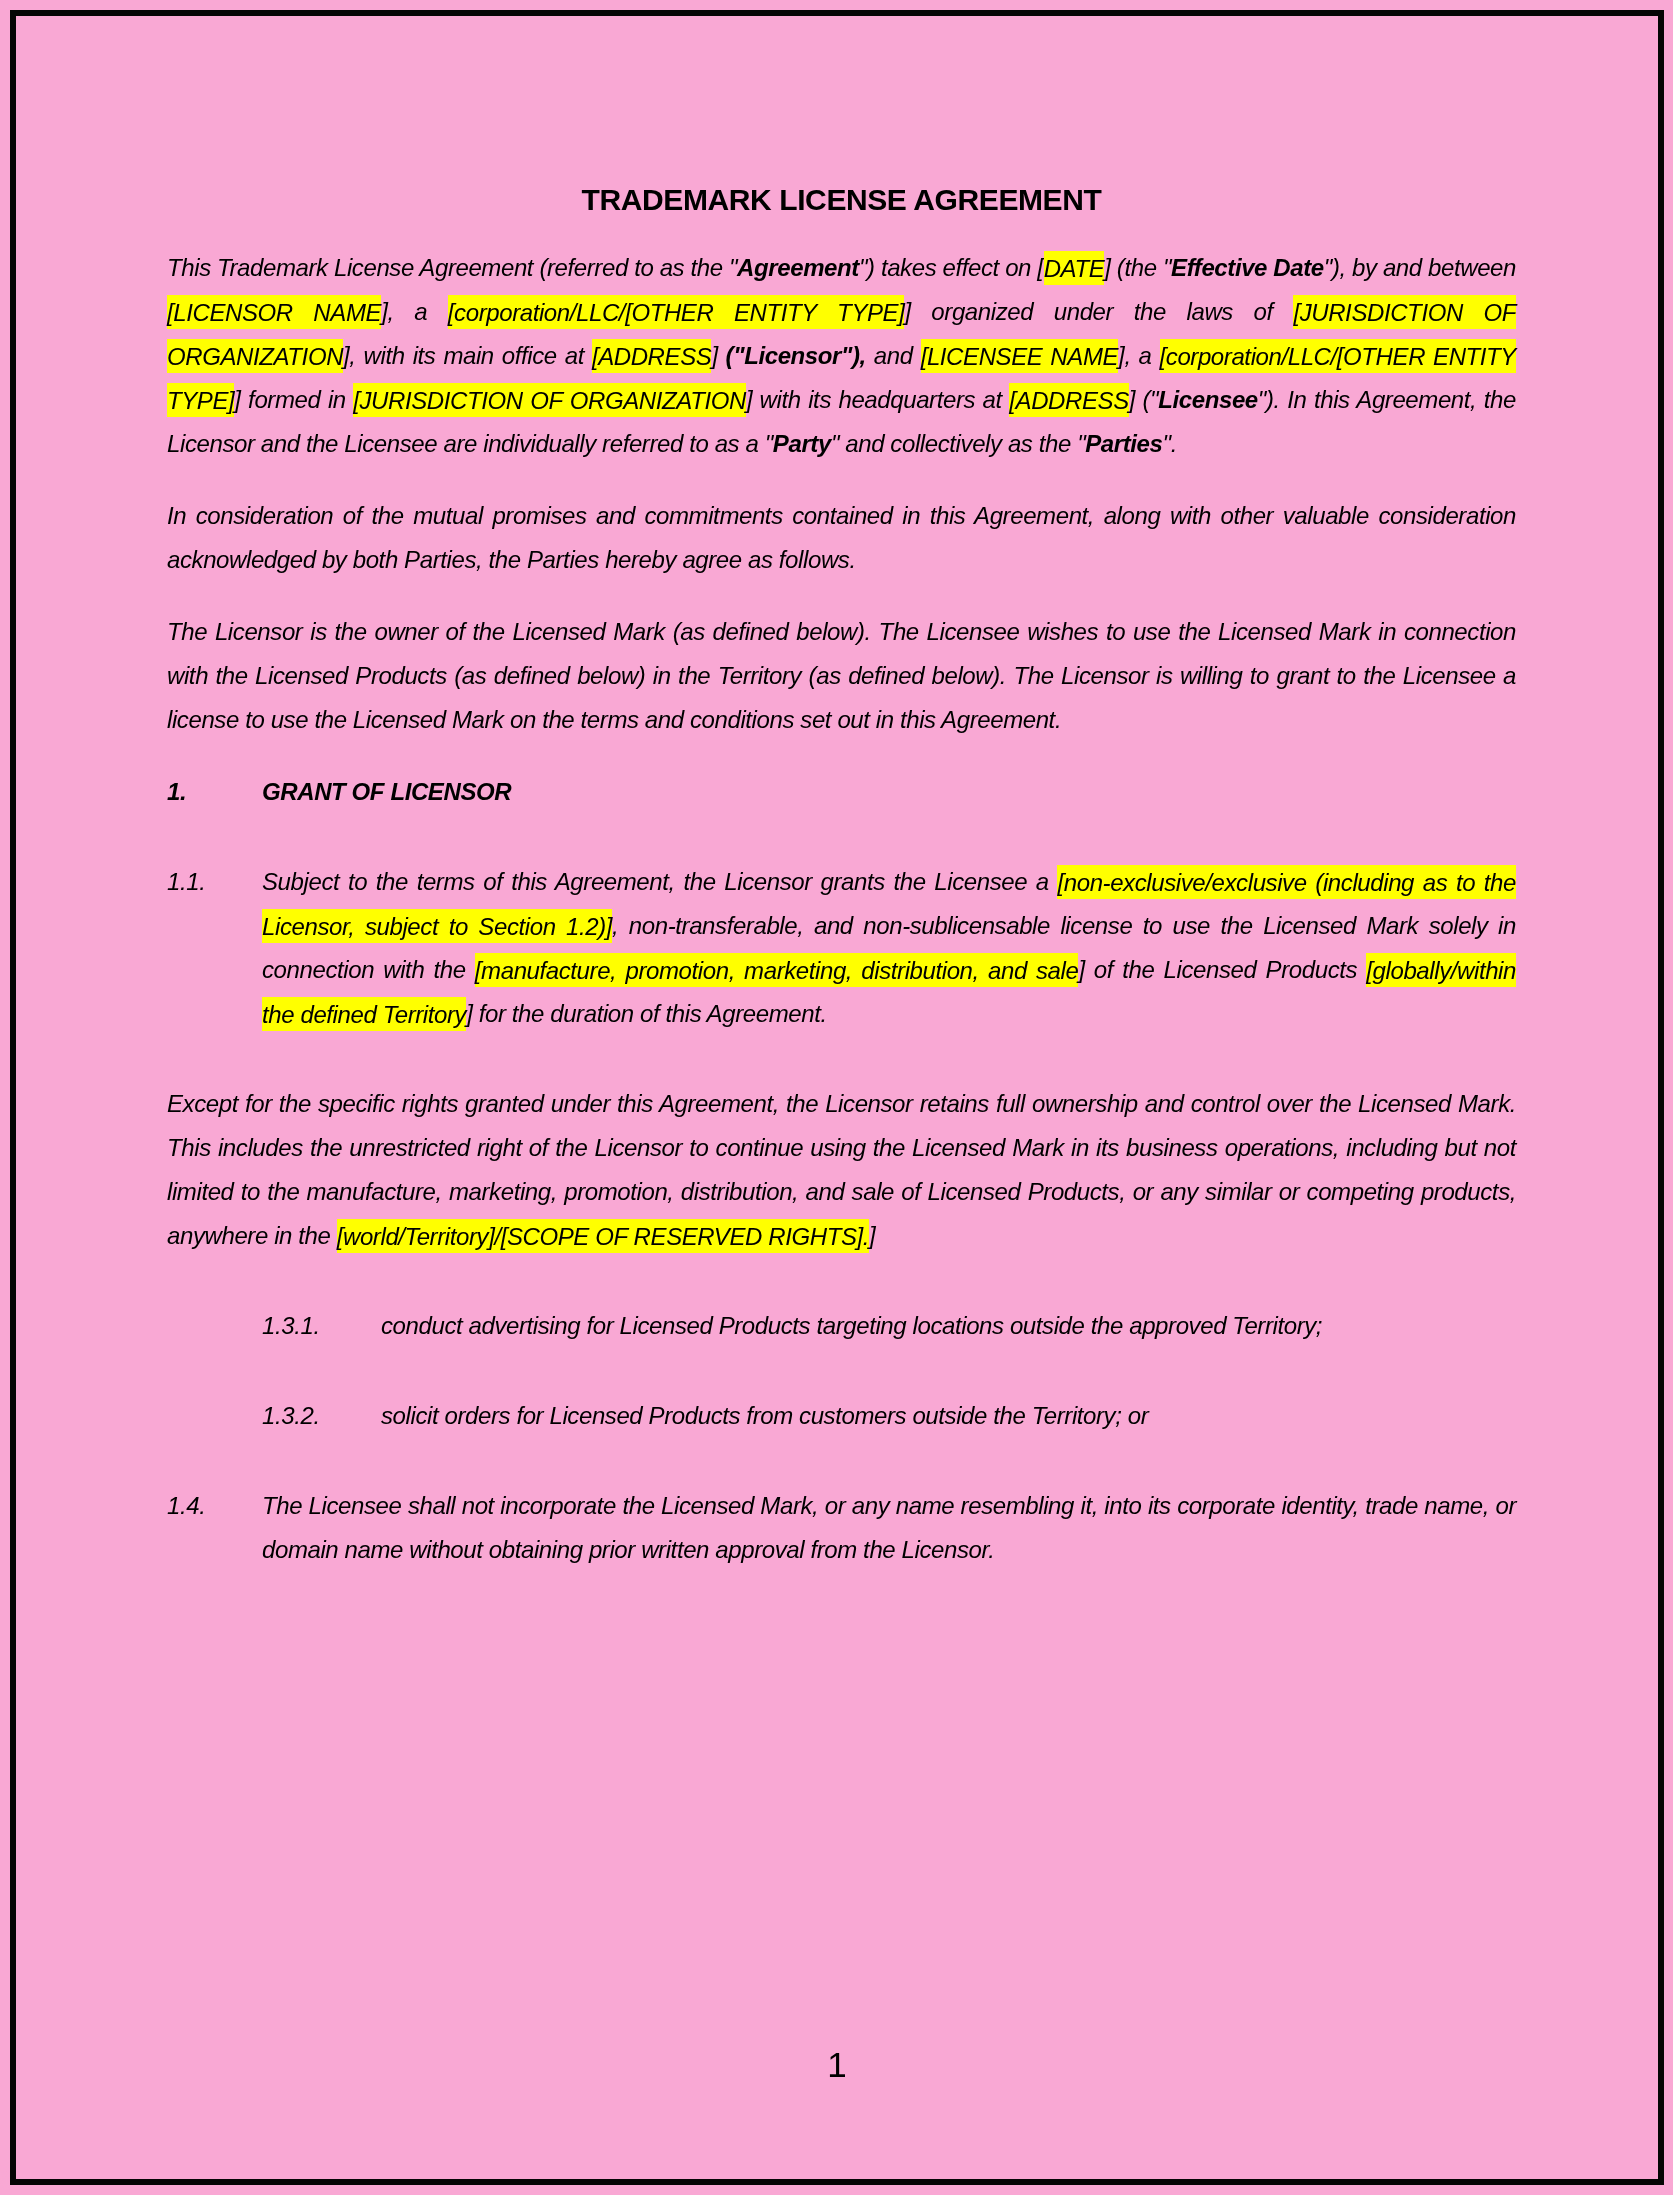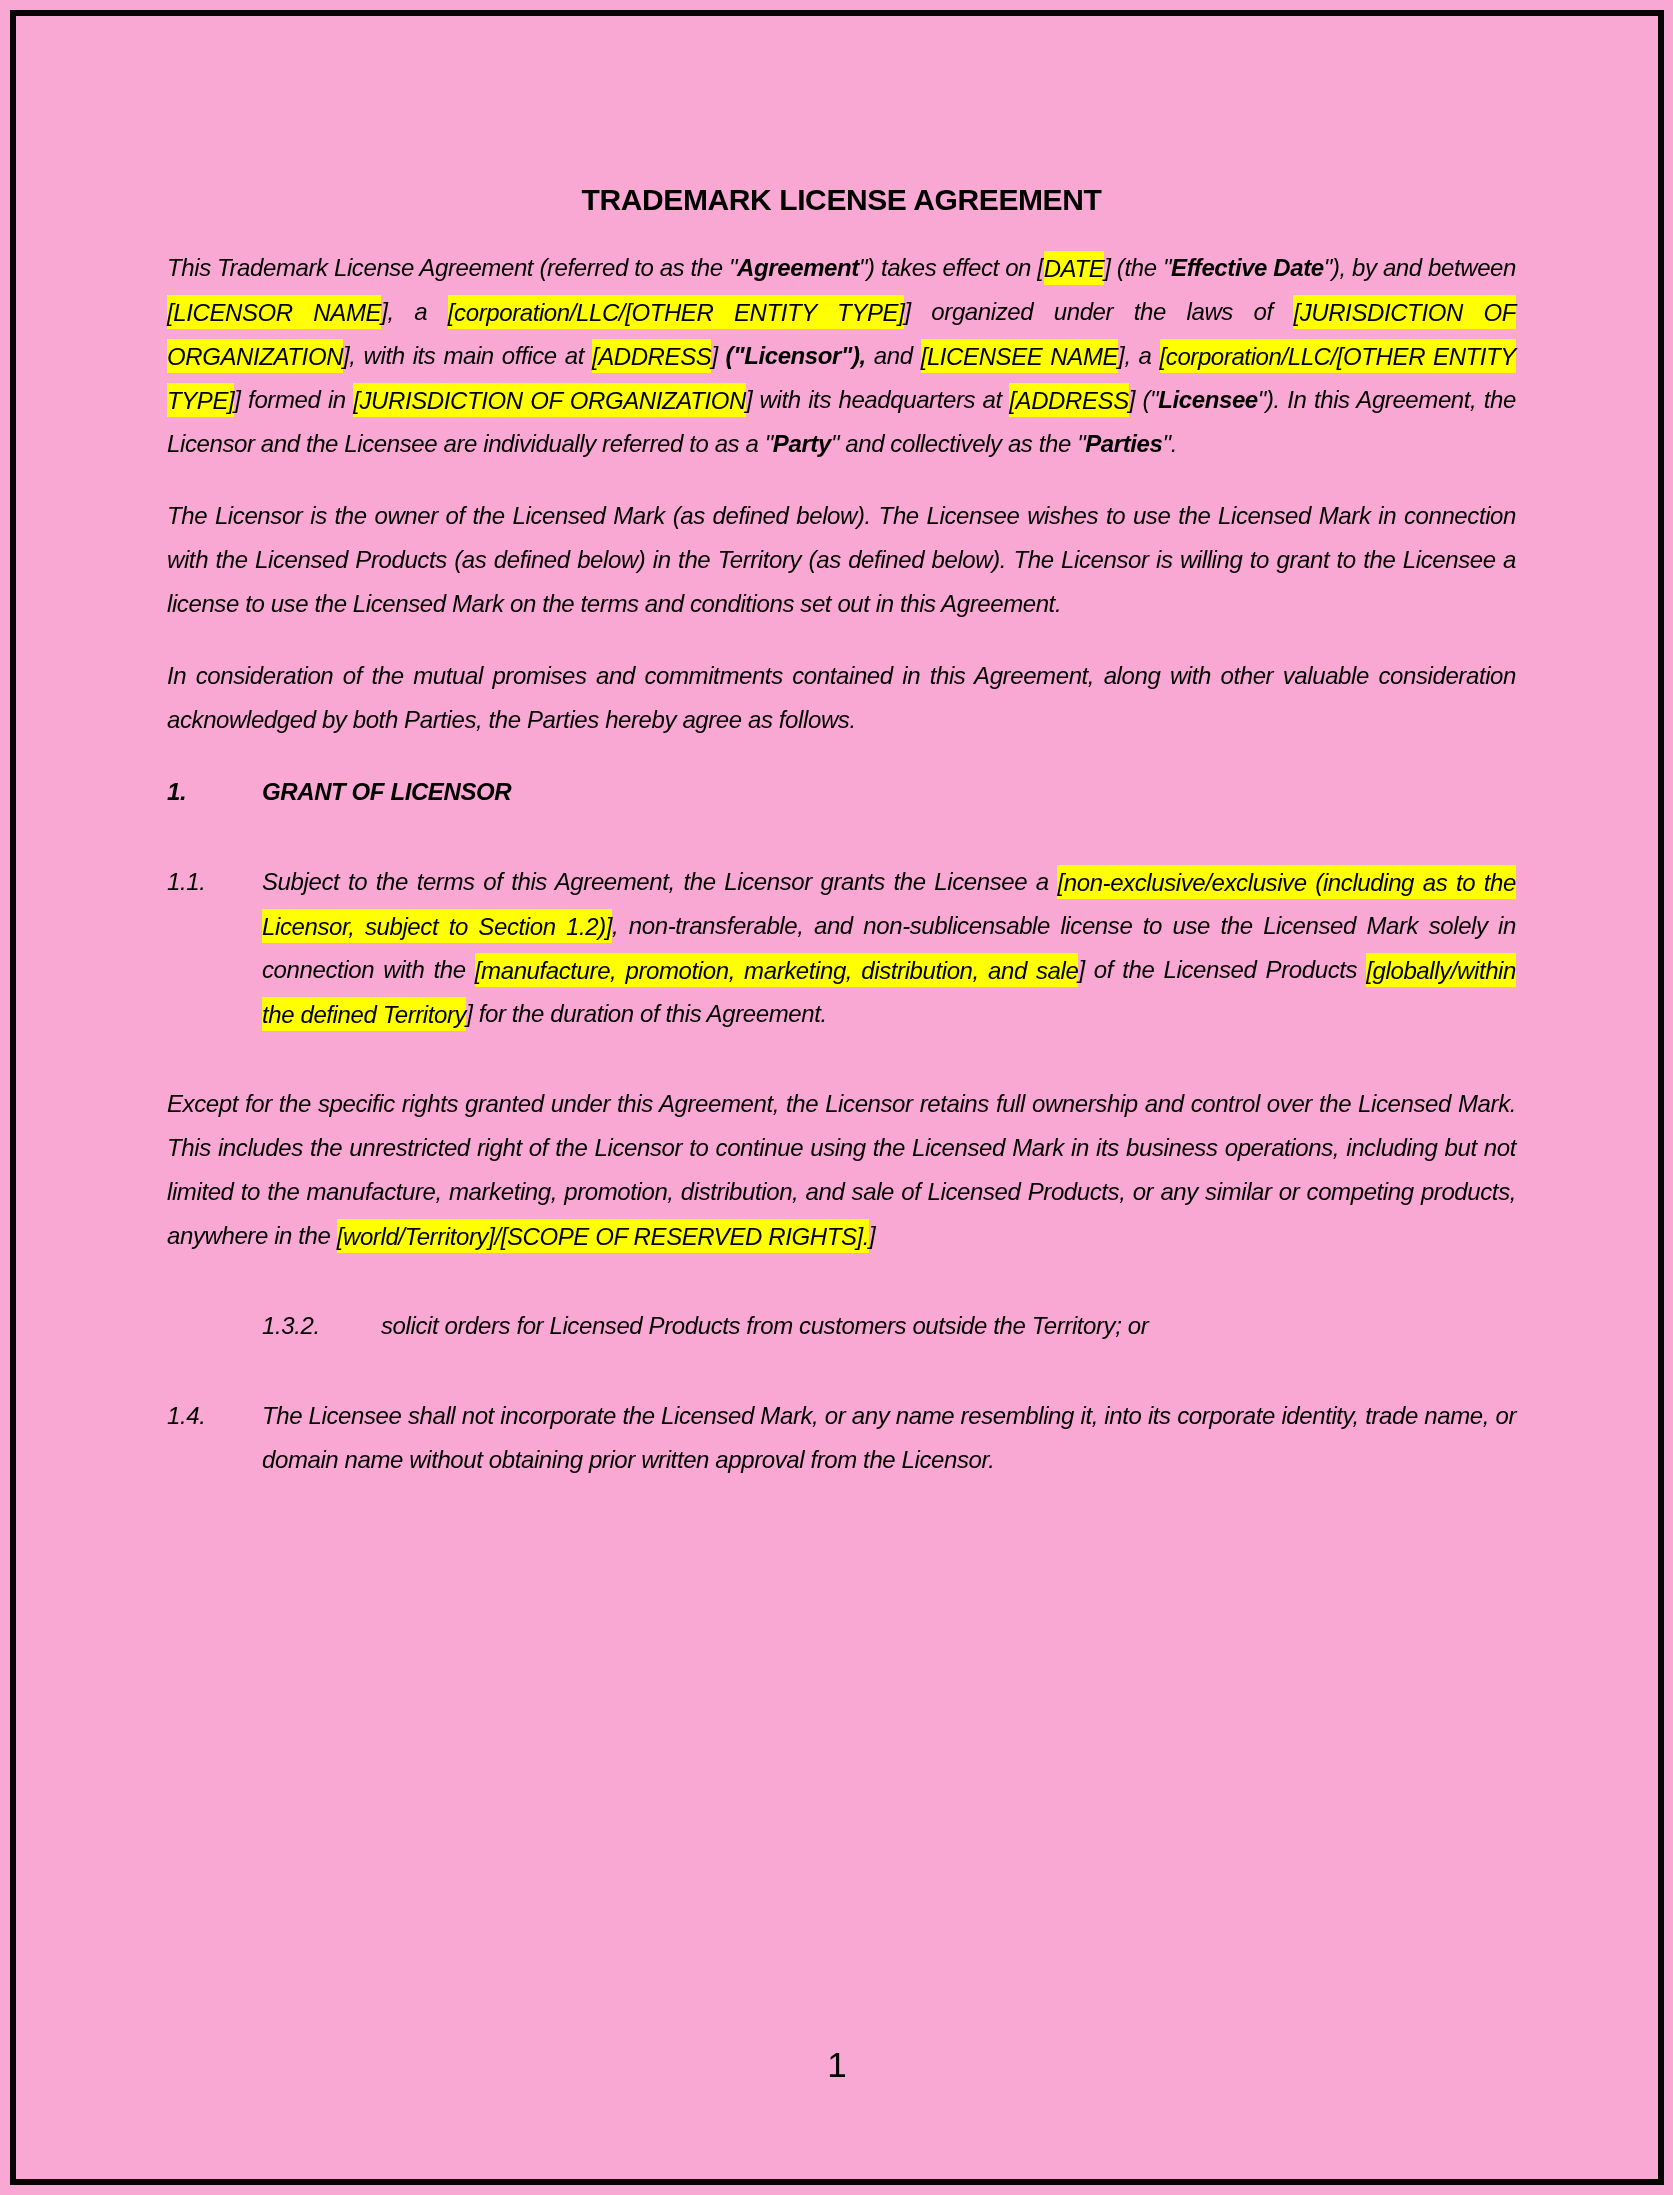--- a/index.html
+++ b/index.html
@@ -36,32 +36,36 @@
 </style>
 </head>
 <body>
 
 <div class="page">
   <div class="frame"></div>
   <div class="content">
     <h1 class="doc-title">TRADEMARK LICENSE AGREEMENT</h1>
     <div id="doc-body">
         <p class="para"><span>This Trademark License Agreement (referred to as the "</span><span class="bold">Agreement</span><span>") takes effect on [</span><span class="hl">DATE</span><span>] (the "</span><span class="bold">Effective Date</span><span>"), by and between </span><span class="hl">[LICENSOR NAME</span><span>], a </span><span class="hl">[corporation/LLC/[OTHER ENTITY TYPE]</span><span>] organized under the laws of </span><span class="hl">[JURISDICTION OF ORGANIZATION</span><span>], with its main office at </span><span class="hl">[ADDRESS</span><span>] </span><span class="bold">("Licensor"),</span><span> and </span><span class="hl">[LICENSEE NAME</span><span>], a </span><span class="hl">[corporation/LLC/[OTHER ENTITY TYPE]</span><span>] formed in </span><span class="hl">[JURISDICTION OF ORGANIZATION</span><span>] with its headquarters at </span><span class="hl">[ADDRESS</span><span>] ("</span><span class="bold">Licensee</span><span>"). In this Agreement, the Licensor and the Licensee are individually referred to as a "</span><span class="bold">Party</span><span>" and collectively as the "</span><span class="bold">Parties</span><span>".</span></p>
+        <p class="para"><span>In consideration of the mutual promises and commitments contained in this Agreement, along with other valuable consideration acknowledged by both Parties, the Parties hereby agree as follows.</span></p>
         <p class="para"><span>The Licensor is the owner of the Licensed Mark (as defined below). The Licensee wishes to use the Licensed Mark in connection with the Licensed Products (as defined below) in the Territory (as defined below). The Licensor is willing to grant to the Licensee a license to use the Licensed Mark on the terms and conditions set out in this Agreement.</span></p>
-        <p class="para"><span>In consideration of the mutual promises and commitments contained in this Agreement, along with other valuable consideration acknowledged by both Parties, the Parties hereby agree as follows.</span></p>
         <div class="li h">
           <span class="num">1.</span>
           <div class="body"><span class="bold">GRANT OF LICENSOR</span></div>
         </div>
         <div class="li l1">
           <span class="num">1.1.</span>
           <div class="body"><span>Subject to the terms of this Agreement, the Licensor grants the Licensee a </span><span class="hl">[non-exclusive/exclusive (including as to the Licensor, subject to Section 1.2)]</span><span>, non-transferable, and non-sublicensable license to use the Licensed Mark solely in connection with the </span><span class="hl">[manufacture, promotion, marketing, distribution, and sale</span><span>] of the Licensed Products </span><span class="hl">[globally/within the defined Territory</span><span>] for the duration of this Agreement.</span></div>
         </div>
         <div class="li l1">
           <div class="body"><span>Except for the specific rights granted under this Agreement, the Licensor retains full ownership and control over the Licensed Mark. This includes the unrestricted right of the Licensor to continue using the Licensed Mark in its business operations, including but not limited to the manufacture, marketing, promotion, distribution, and sale of Licensed Products, or any similar or competing products, anywhere in the </span><span class="hl">[world/Territory]/[SCOPE OF RESERVED RIGHTS].</span><span>]</span></div>
+        </div>
+        <div class="li l2">
+          <span class="num">1.3.1.</span>
+          <div class="body"><span>conduct advertising for Licensed Products targeting locations outside the approved Territory;</span></div>
         </div>
         <div class="li l2">
           <span class="num">1.3.2.</span>
           <div class="body"><span>solicit orders for Licensed Products from customers outside the Territory; or</span></div>
         </div>
         <div class="li l1">
           <span class="num">1.4.</span>
           <div class="body"><span>The Licensee shall not incorporate the Licensed Mark, or any name resembling it, into its corporate identity, trade name, or domain name without obtaining prior written approval from the Licensor.</span></div>
         </div>
       </div>

